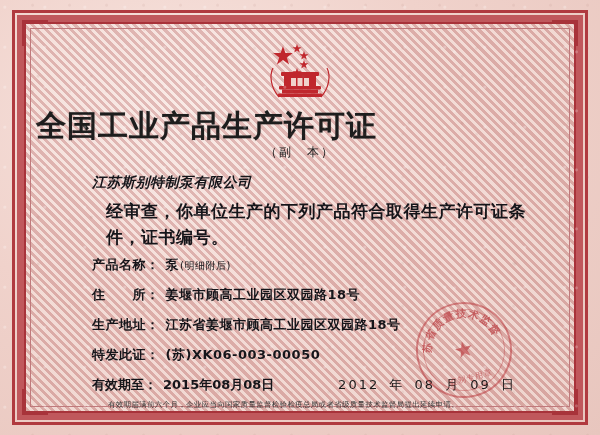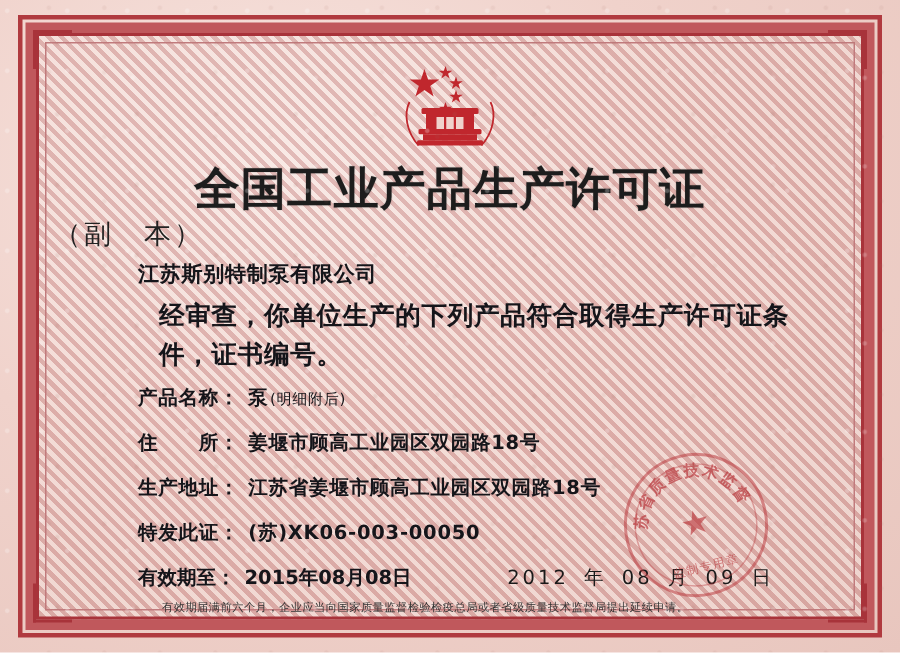--- a/index.html
+++ b/index.html
@@ -98,50 +98,51 @@
     transform: translateX(-50%);
     width: 78px;
     height: 60px;
   }
 
   
   .title {
     position: absolute;
     left: 0; right: 0;
     top: 72px;
-    text-align: center;
     font-family: Liberation Sans, sans-serif;
     font-size: 30px;
     font-weight: bold;
     letter-spacing: 1px;
     color: #1d1d1d;
     text-shadow: 0 0 1px rgba(0,0,0,.35);
   }
   .subtitle {
     position: absolute;
     left: 0; right: 0;
     top: 110px;
-    font-size: 18px;
+    text-align: center;
+    font-size: 12px;
     color: #222;
     letter-spacing: 2px;
   }
 
   
   .body-block {
     position: absolute;
     left: 56px;
     right: 30px;
     top: 140px;
     color: #15151a;
   }
   .company {
     font-size: 14px;
     font-weight: bold;
     margin-bottom: 6px;
     letter-spacing: .5px;
+    font-style: italic;
   }
   .statement {
     font-size: 17px;
     font-weight: bold;
     line-height: 1.55;
     letter-spacing: .5px;
     margin-left: 14px;
   }
 
   

